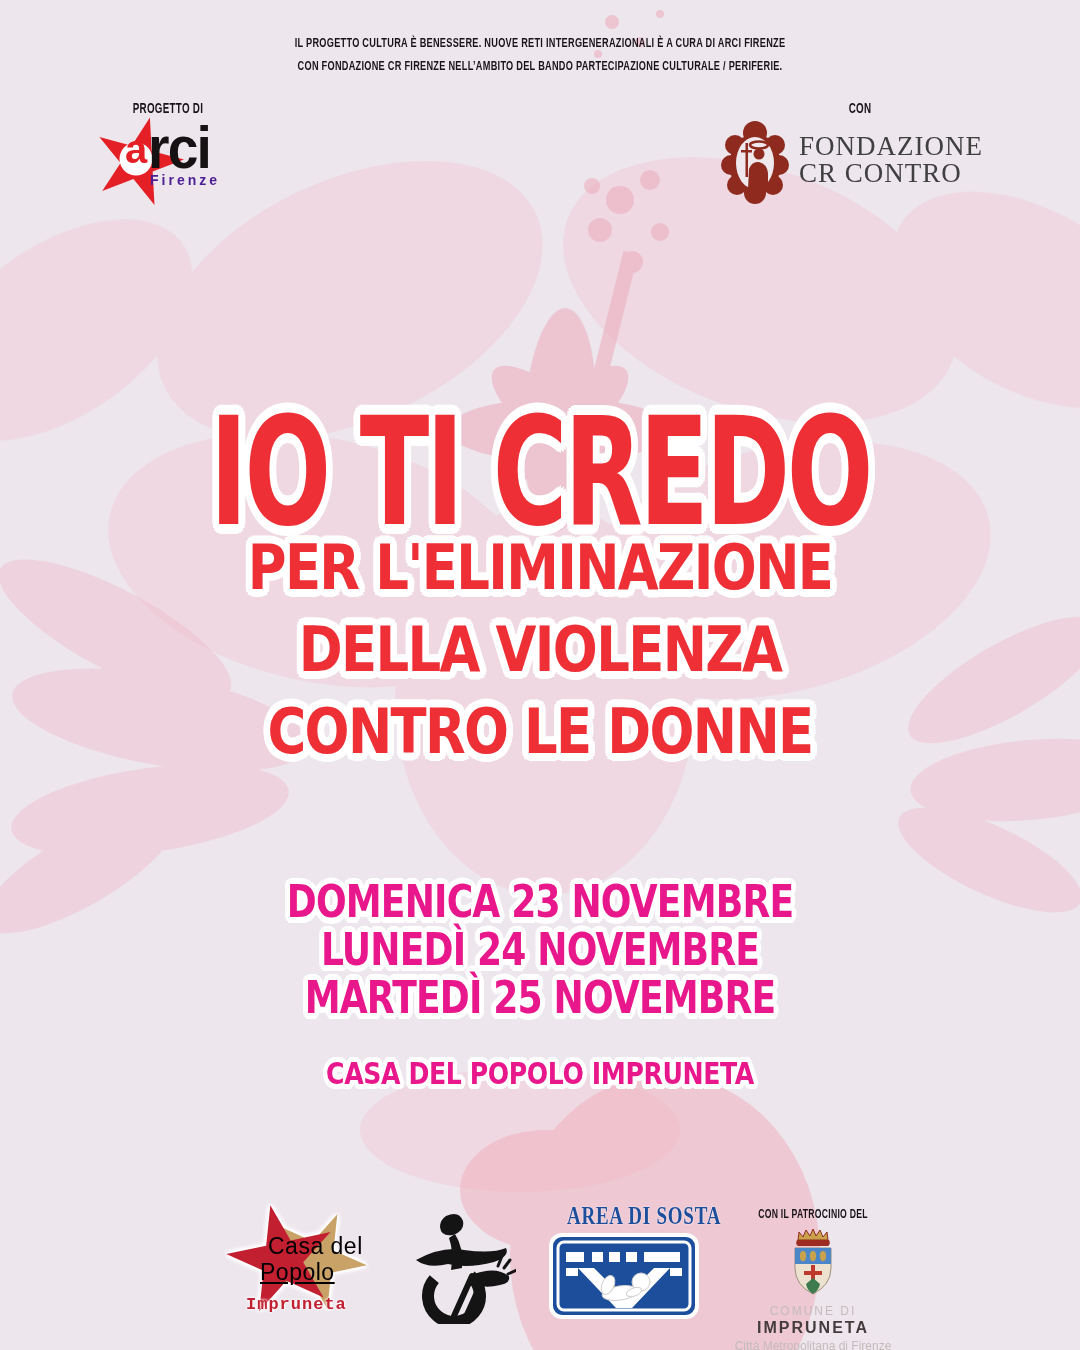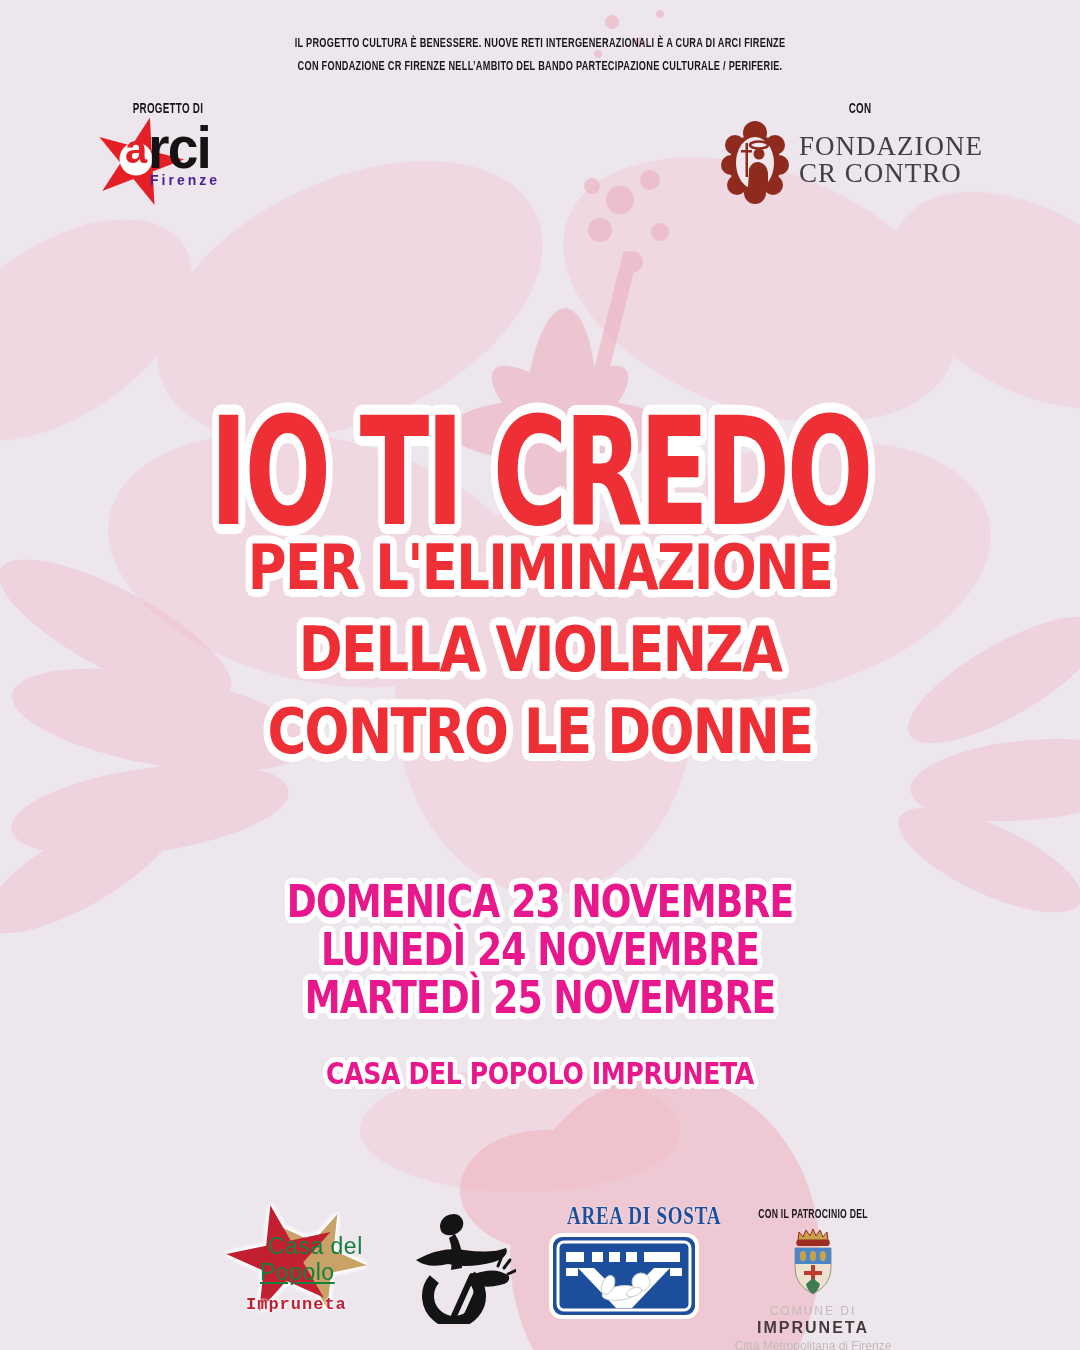--- a/index.html
+++ b/index.html
@@ -88,21 +88,21 @@
       5px 0 0 #fff,-5px 0 0 #fff,0 5px 0 #fff,0 -5px 0 #fff,
       3.5px 3.5px 0 #fff,-3.5px 3.5px 0 #fff,3.5px -3.5px 0 #fff,-3.5px -3.5px 0 #fff,
       4.6px 1.9px 0 #fff,-4.6px 1.9px 0 #fff,4.6px -1.9px 0 #fff,-4.6px -1.9px 0 #fff,
       1.9px 4.6px 0 #fff,-1.9px 4.6px 0 #fff,1.9px -4.6px 0 #fff,-1.9px -4.6px 0 #fff;
   }
 
   
   .casa-block{left:222px;top:1200px;width:165px;height:135px;}
   .casa-stars{filter:drop-shadow(0 0 2px #fff) drop-shadow(0 0 2px #fff) drop-shadow(0 0 1.5px #fff);}
   .casa-name{
-    position:absolute;color:#15803d;font-size:23px;line-height:24px;font-weight:400;
+    position:absolute;color:#000000;font-size:23px;line-height:24px;font-weight:400;
     letter-spacing:.5px;white-space:nowrap;
   }
   .casa-city{
     position:absolute;left:24px;top:95px;font-family:"Liberation Mono",monospace;
     font-weight:700;font-size:17px;letter-spacing:1px;color:#C22031;white-space:nowrap;
     text-shadow:0 0 3px #fff,0 0 3px #fff;
   }
   .ink-block{left:412px;top:1212px;width:104px;height:110px;}
   .area-block{left:548px;top:1202px;width:158px;text-align:left;}
   .area-label{

